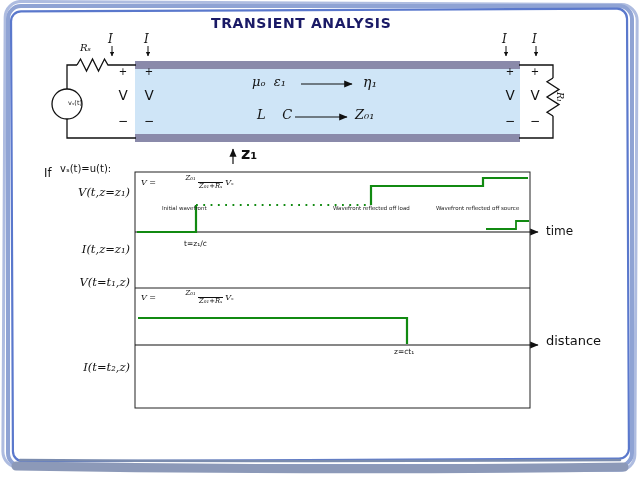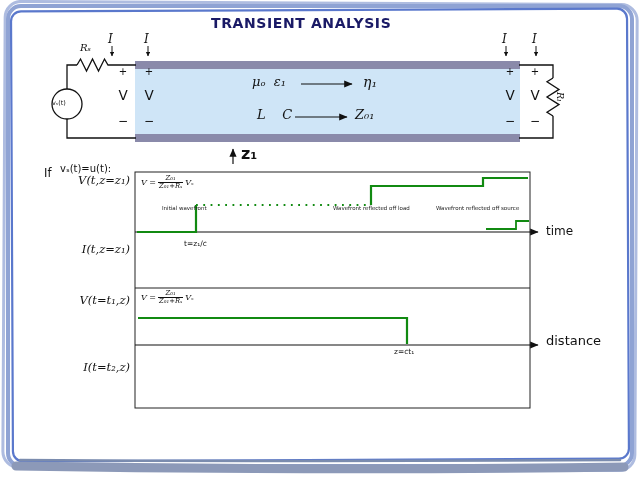--- a/index.html
+++ b/index.html
@@ -9,21 +9,21 @@
   svg.art { position:absolute; inset:0; }
   .t { position:absolute; white-space:pre; color:#111; line-height:1.05; }
   .title { font-weight:bold; font-size:14px; letter-spacing:.6px; color:#1a1a66; }
   .math { font-family:"DejaVu Serif", serif; font-style:italic; }
   .rowlab { left:48px; width:82px; text-align:right; font-size:11.5px; }
   .vcol { text-align:center; width:14px; }
   .formula { position:absolute; display:flex; align-items:center; gap:2px;
              font-family:"DejaVu Serif", serif; font-style:italic; font-size:8px; color:#111; }
   .formula .frac { display:inline-flex; flex-direction:column; align-items:center;
                    line-height:1.1; font-size:6.8px; }
-  .formula .den { border-top:1px solid #111; padding:0 1px; }
+  .formula .den { border-top:1px solid #111; padding:0 1px;margin-left:40px; }
   .ann { font-size:5.5px; color:#222; }
 </style>
 </head>
 <body>
 
 <div class="slide">
 
   <svg class="art" width="640" height="480" viewBox="0 0 640 480">
     <defs>
       <marker id="ah" markerWidth="8" markerHeight="8" refX="6.5" refY="3" orient="auto">
@@ -86,21 +86,21 @@
       <polyline stroke-width="2" stroke-dasharray="1.8 5.5" points="196,205 371,205"></polyline>
       <polyline points="371,205 371,186 483,186 483,178 528,178"></polyline>
       <polyline stroke-width="1.8" points="486,229 516,229 516,221 529,221"></polyline>
       <polyline points="138,318 407,318 407,344"></polyline>
     </g>
   </svg>
 
   <span class="t title" style="left:211px;top:16px">TRANSIENT ANALYSIS</span>
 
   <span class="t math" style="left:80px;top:43px;font-size:10px">Rₛ</span>
-  <span class="t" style="left:52px;top:100px;width:16px;text-align:left;font-size:6.5px">vₛ(t)</span>
+  <span class="t" style="left:52px;top:100px;width:30px;text-align:right;font-size:6.5px">vₛ(t)</span>
   <span class="t math" style="left:565px;top:92px;font-size:9.5px;transform:rotate(90deg);transform-origin:0 0">Rₗ</span>
 
   <span class="t math" style="left:108px;top:33px;font-size:12px">I</span>
   <span class="t math" style="left:144px;top:33px;font-size:12px">I</span>
   <span class="t math" style="left:502px;top:33px;font-size:12px">I</span>
   <span class="t math" style="left:532px;top:33px;font-size:12px">I</span>
 
   <span class="t vcol" style="left:116px;top:67px;font-size:10px">+</span>
   <span class="t vcol" style="left:116px;top:88px;font-size:13.5px">V</span>
   <span class="t vcol" style="left:116px;top:115px;font-size:12px">−</span>
@@ -119,23 +119,23 @@
 
   <span class="t math" style="left:252px;top:75px;font-size:13px">μₒ  ε₁</span>
   <span class="t math" style="left:363px;top:75px;font-size:14px">η₁</span>
   <span class="t math" style="left:257px;top:108px;font-size:13px">L    C</span>
   <span class="t math" style="left:355px;top:108px;font-size:13px">Z₀₁</span>
   <span class="t" style="left:241px;top:146px;font-size:16px;font-weight:bold">z₁</span>
 
   <span class="t" style="left:44px;top:167px;font-size:11.5px">If</span>
   <span class="t" style="left:60px;top:164px;font-size:10px">vₛ(t)=u(t):</span>
 
-  <span class="t math rowlab" style="top:174px">V(t,z=z₁)</span>
+  <span class="t math rowlab" style="top:186px">V(t,z=z₁)</span>
   <span class="t math rowlab" style="top:243px">I(t,z=z₁)</span>
-  <span class="t math rowlab" style="top:294px">V(t=t₁,z)</span>
+  <span class="t math rowlab" style="top:276px">V(t=t₁,z)</span>
   <span class="t math rowlab" style="top:361px">I(t=t₂,z)</span>
 
   <div class="formula" style="left:141px;top:175px">
     <span>V =</span>
     <span class="frac">
       <span class="num">Z₀₁</span>
       <span class="den">Z₀₁+Rₛ</span>
     </span>
     <span>Vₛ</span>
   </div>

